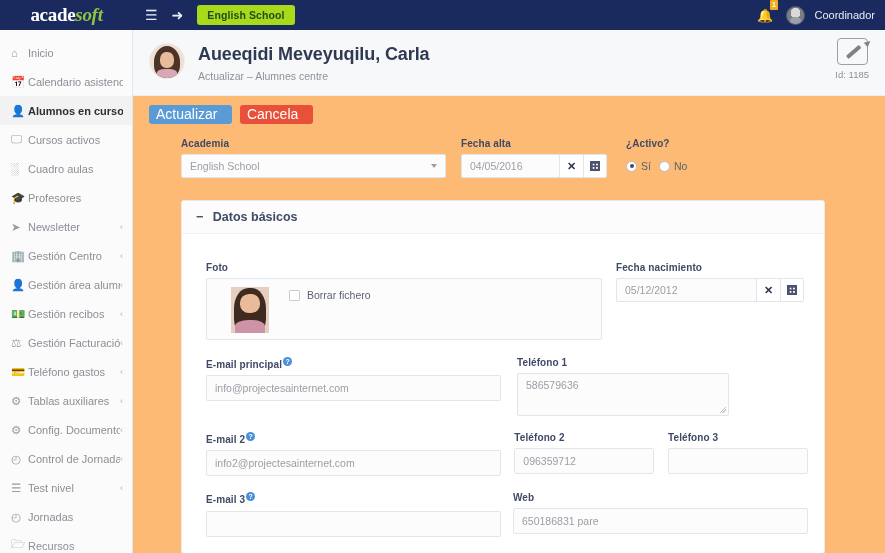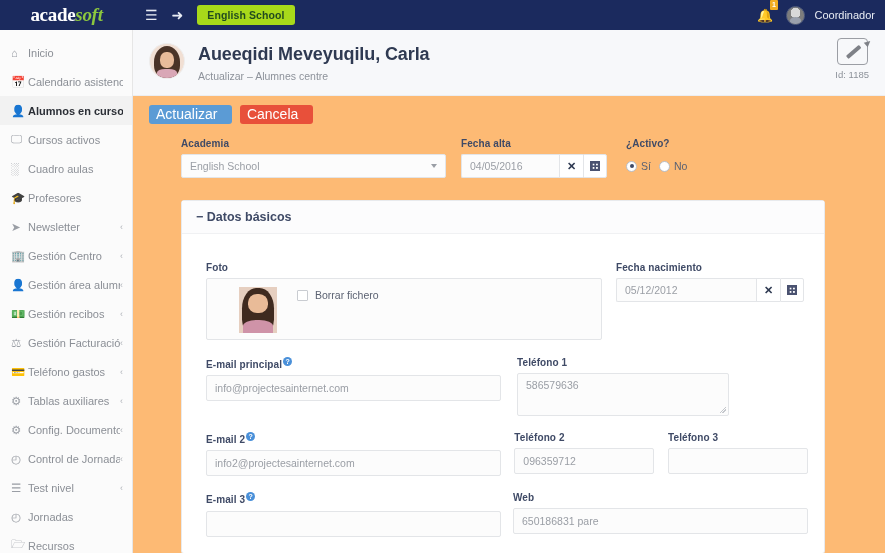--- a/index.html
+++ b/index.html
@@ -187,21 +187,21 @@
     border-radius: 3px; background: #fff;
   }
   .panel-head {
     padding: 9px 0 9px 14px; font-size: 12.5px; font-weight: bold;
     color: #3f4a66; border-bottom: 1px solid #f0f1f3; background: #fcfcfd;
   }
   .panel-body { padding: 14px 16px 16px 24px; }
 
   .foto-box {
     border: 1px solid #e3e5e8; background: #fcfcfc; border-radius: 2px;
-    padding: 8px 10px; display: flex; align-items: flex-start;
+    padding: 8px 2px; display: flex; align-items: flex-start;
     width: 396px; height: 62px;
   }
   .foto-img {
     width: 38px; height: 46px; background: #e6cfc0; position: relative;
     overflow: hidden; flex: 0 0 38px; margin-left: 22px;
   }
   .foto-img .hair { position:absolute; left:3px; right:3px; top:1px; bottom:0;
     background:#3f2a1f; border-radius:45% 45% 30% 30%; }
   .foto-img .face { position:absolute; left:9px; right:9px; top:7px; height:19px;
     background:#e9bb98; border-radius:45%; }
@@ -395,21 +395,21 @@
               <span class="rdot"></span>
               <span>No</span>
             </label>
           </div>
         </div>
       </div>
 
       <div class="panel">
         <div class="panel-head">
           <span>−</span>
-          <span style="">Datos básicos</span>
+          <span style="margin-left:6px">Datos básicos</span>
         </div>
         <div class="panel-body">
 
 
           <div class="row" style="margin-top:14px">
             <div class="fld" style="width:410px">
               <span class="lbl">Foto</span>
               <div class="foto-box">
                 <div class="foto-img">
                   <div class="hair"></div>

